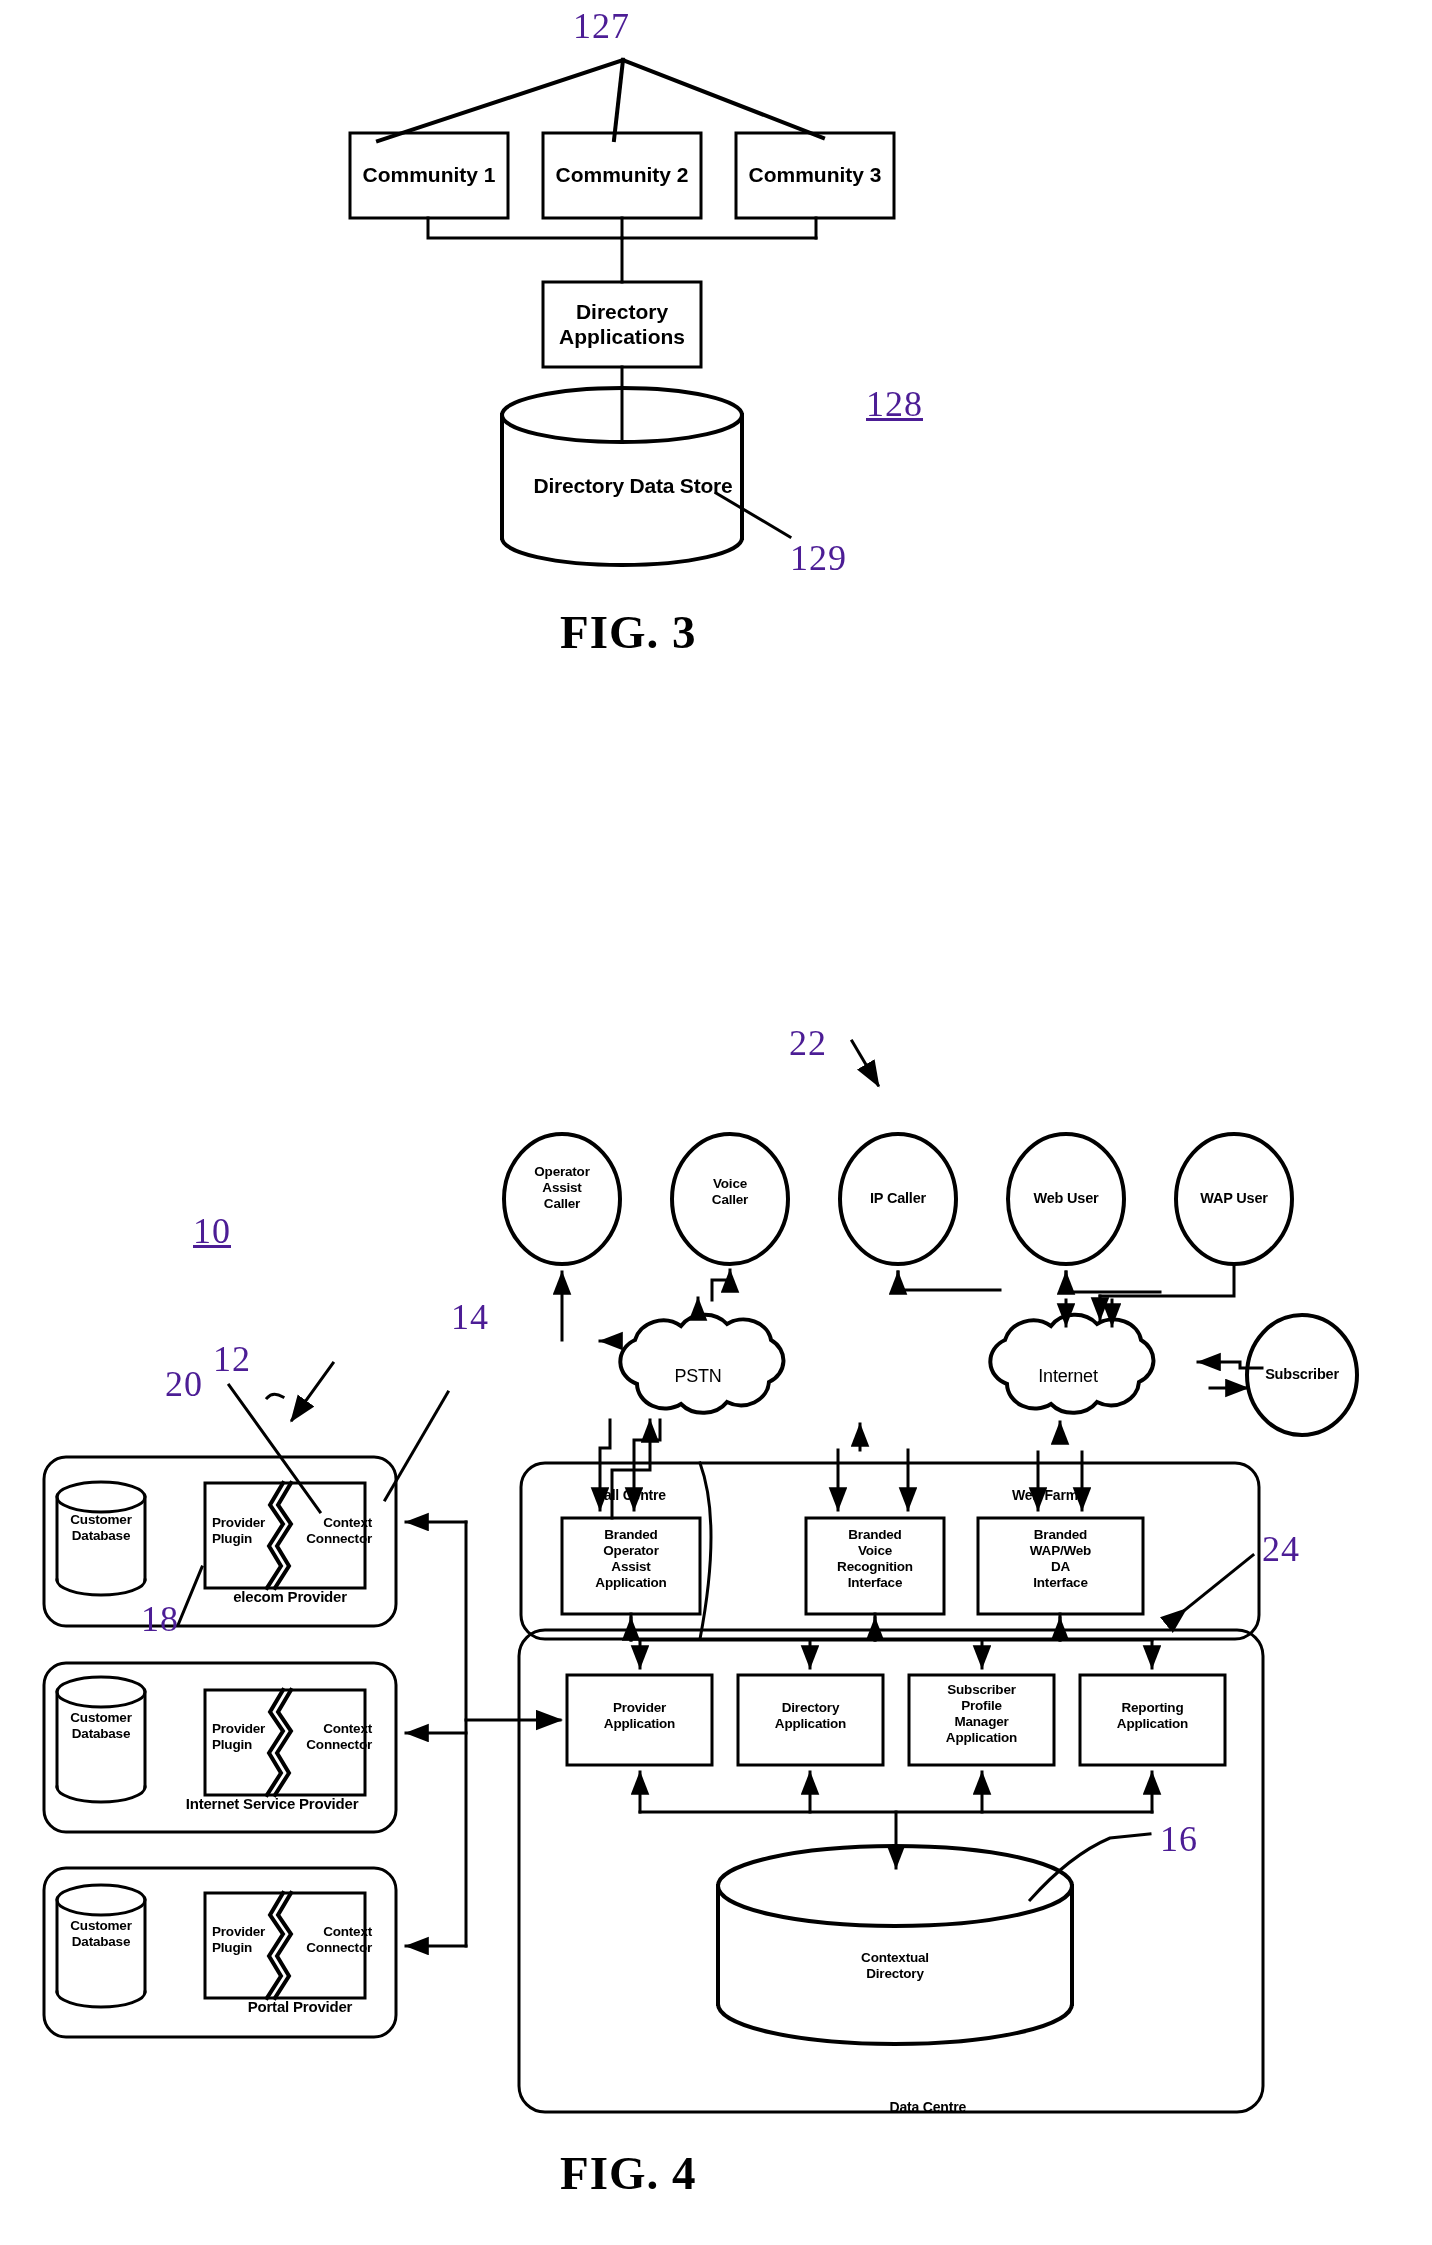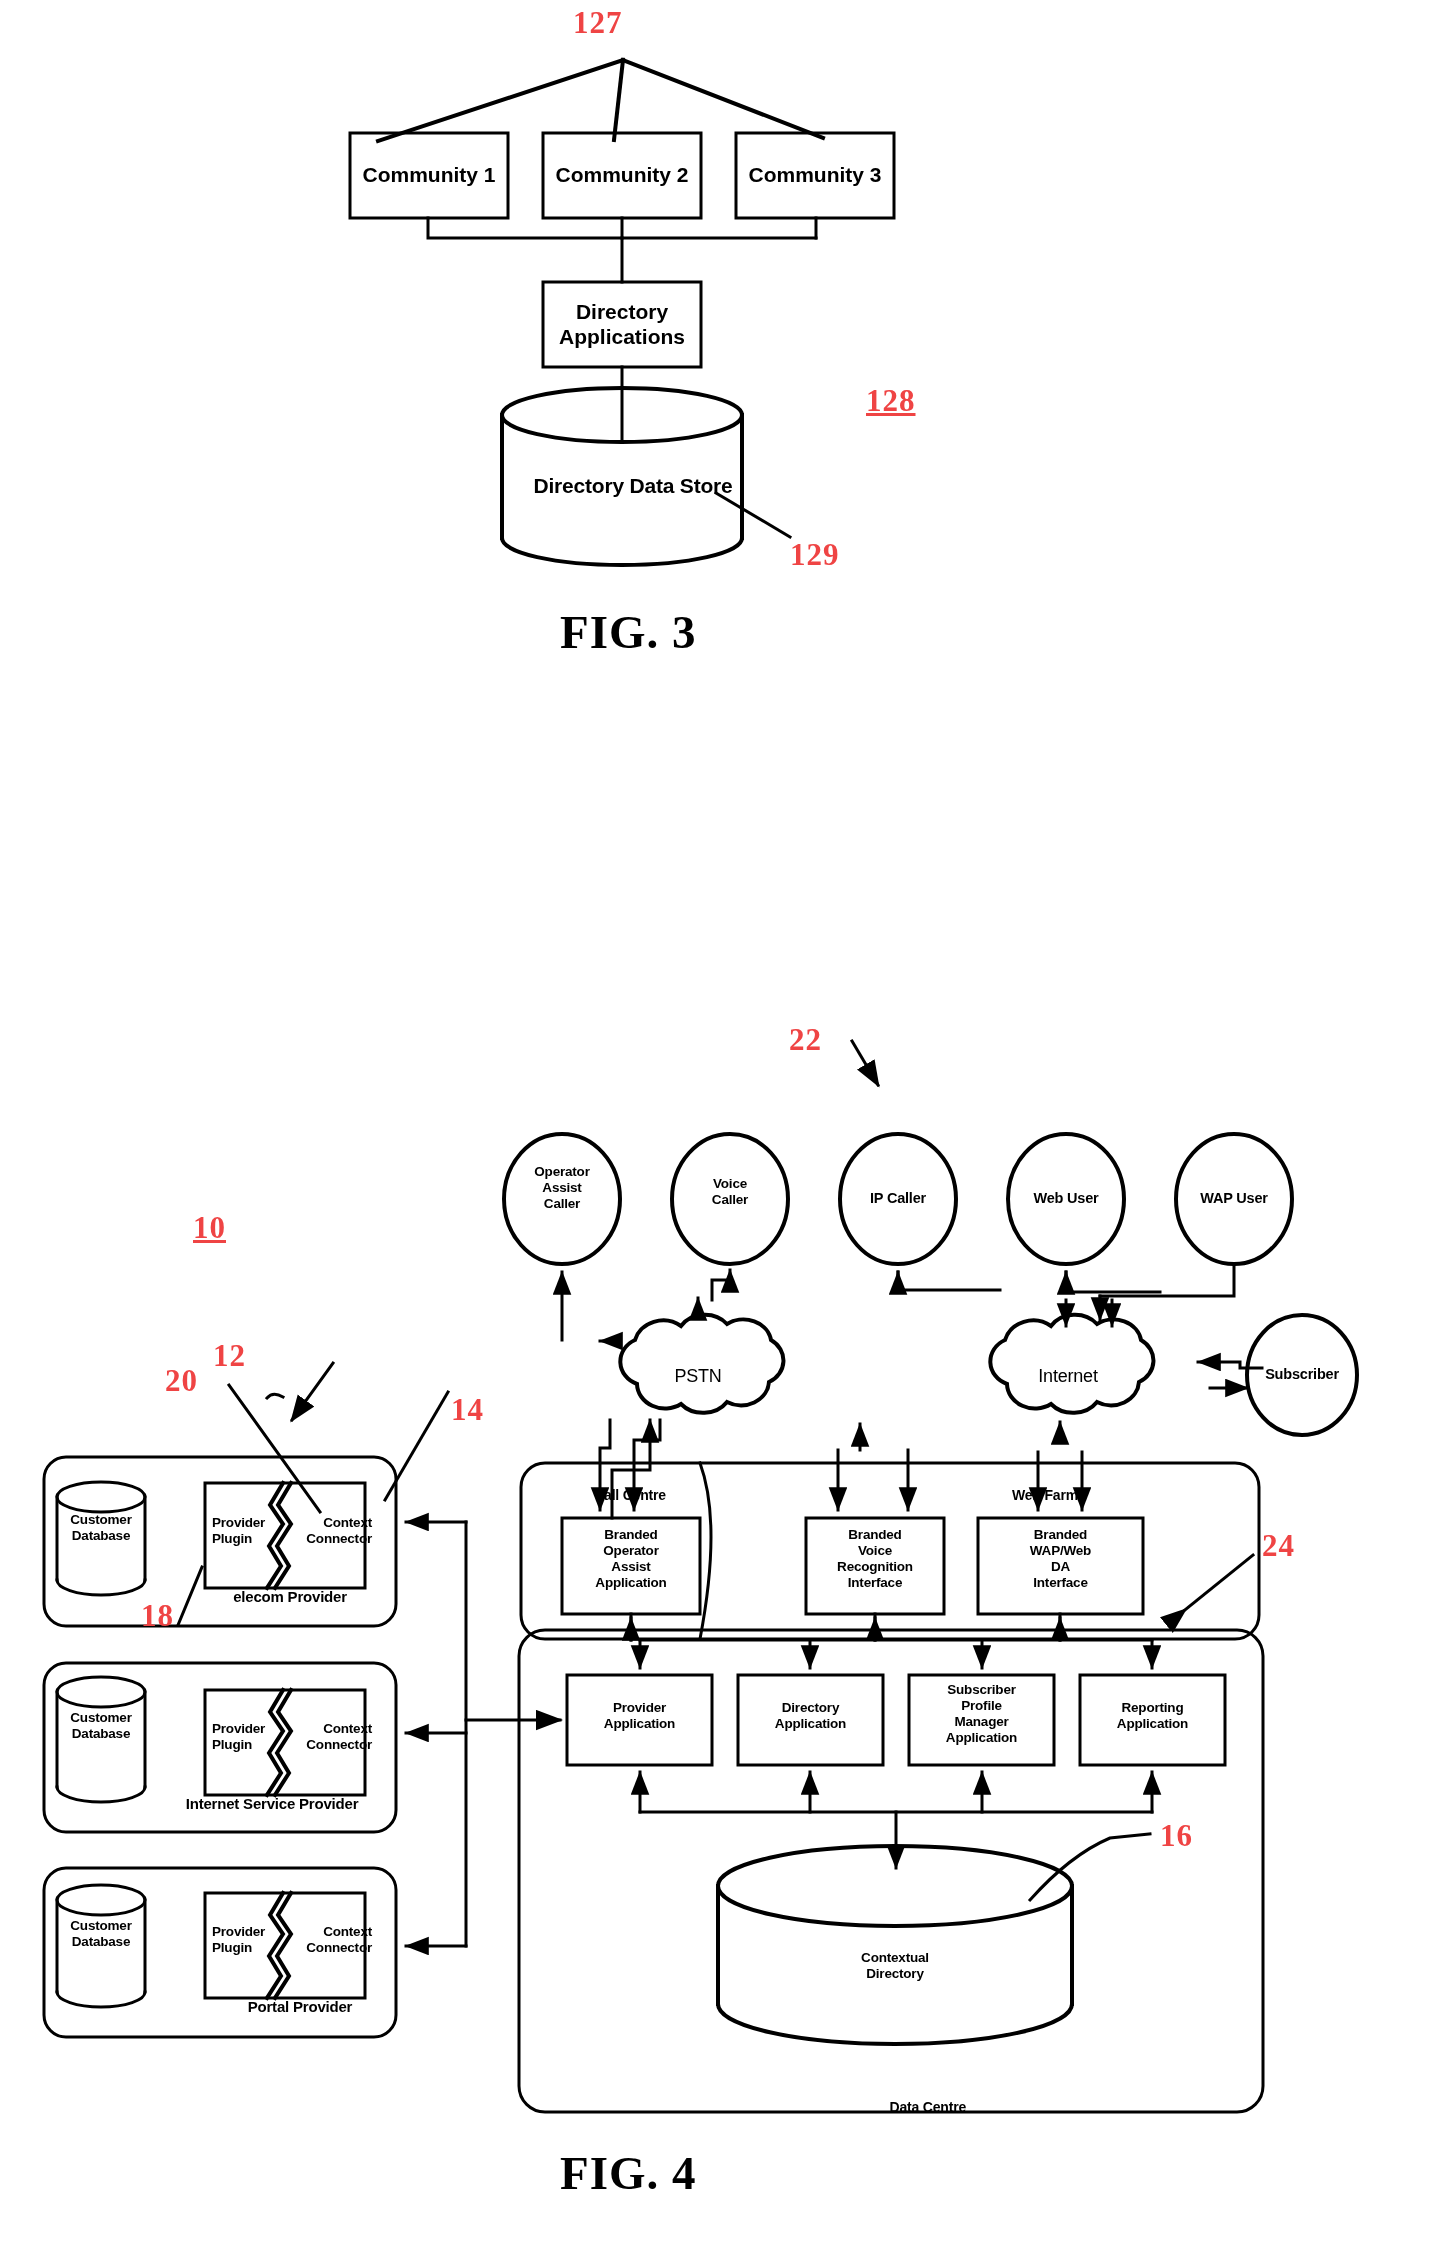--- a/index.html
+++ b/index.html
@@ -52,24 +52,24 @@
   .f4-node { font-size: 14.5px; font-weight: bold; }
   .f4-node-sm { font-size: 13.5px; font-weight: bold; }
   .f4-cloud { font-size: 18px; font-weight: normal; }
   .f4-group { font-size: 14px; font-weight: bold; }
   .f4-prov { font-size: 15px; font-weight: bold; }
 
   
   .refnum {
     position: absolute;
     font-family: "Liberation Serif", "DejaVu Serif", serif;
-    font-size: 31px;
-    font-weight: bold;
+    font-size: 36px;
+    font-weight: normal;
     letter-spacing: 1px;
-    color: #ef4444;
+    color: #4c1d95;
   }
   .refnum.u { text-decoration: underline; }
 
   .figtitle {
     position: absolute;
     font-family: "Liberation Serif", "DejaVu Serif", serif;
     font-size: 47px;
     font-weight: bold;
     letter-spacing: 1px;
   }
@@ -368,21 +368,21 @@
     <div class="tx f4-node" style="left:840px; top:1190px; width:116px;">IP Caller</div>
     <div class="tx f4-node" style="left:1008px; top:1190px; width:116px;">Web User</div>
     <div class="tx f4-node" style="left:1176px; top:1190px; width:116px;">WAP User</div>
 
     <div class="tx f4-cloud" style="left:628px; top:1366px; width:140px;">PSTN</div>
     <div class="tx f4-cloud" style="left:998px; top:1366px; width:140px;">Internet</div>
     <div class="tx f4-node" style="left:1242px; top:1366px; width:120px;">Subscriber</div>
 
     <div class="refnum" style="left:213px; top:1338px;">12</div>
     <div class="refnum" style="left:165px; top:1363px;">20</div>
-    <div class="refnum" style="left:451px; top:1392px;">14</div>
+    <div class="refnum" style="left:451px; top:1296px;">14</div>
     <div class="refnum" style="left:141px; top:1598px;">18</div>
     <div class="refnum" style="left:1262px; top:1528px;">24</div>
     <div class="refnum" style="left:1160px; top:1818px;">16</div>
 
     <div class="tx f4-group" style="left:560px; top:1487px; width:140px; text-align:center;">Call Centre</div>
     <div class="tx f4-group" style="left:975px; top:1487px; width:140px; text-align:center;">Web Farm</div>
     <div class="tx f4-group" style="left:826px; top:2055px; width:140px; text-align:right;margin-top:44px;">Data Centre</div>
 
     <div class="tx f4-node-sm" style="left:562px; top:1527px; width:138px;">Branded
 Operator

